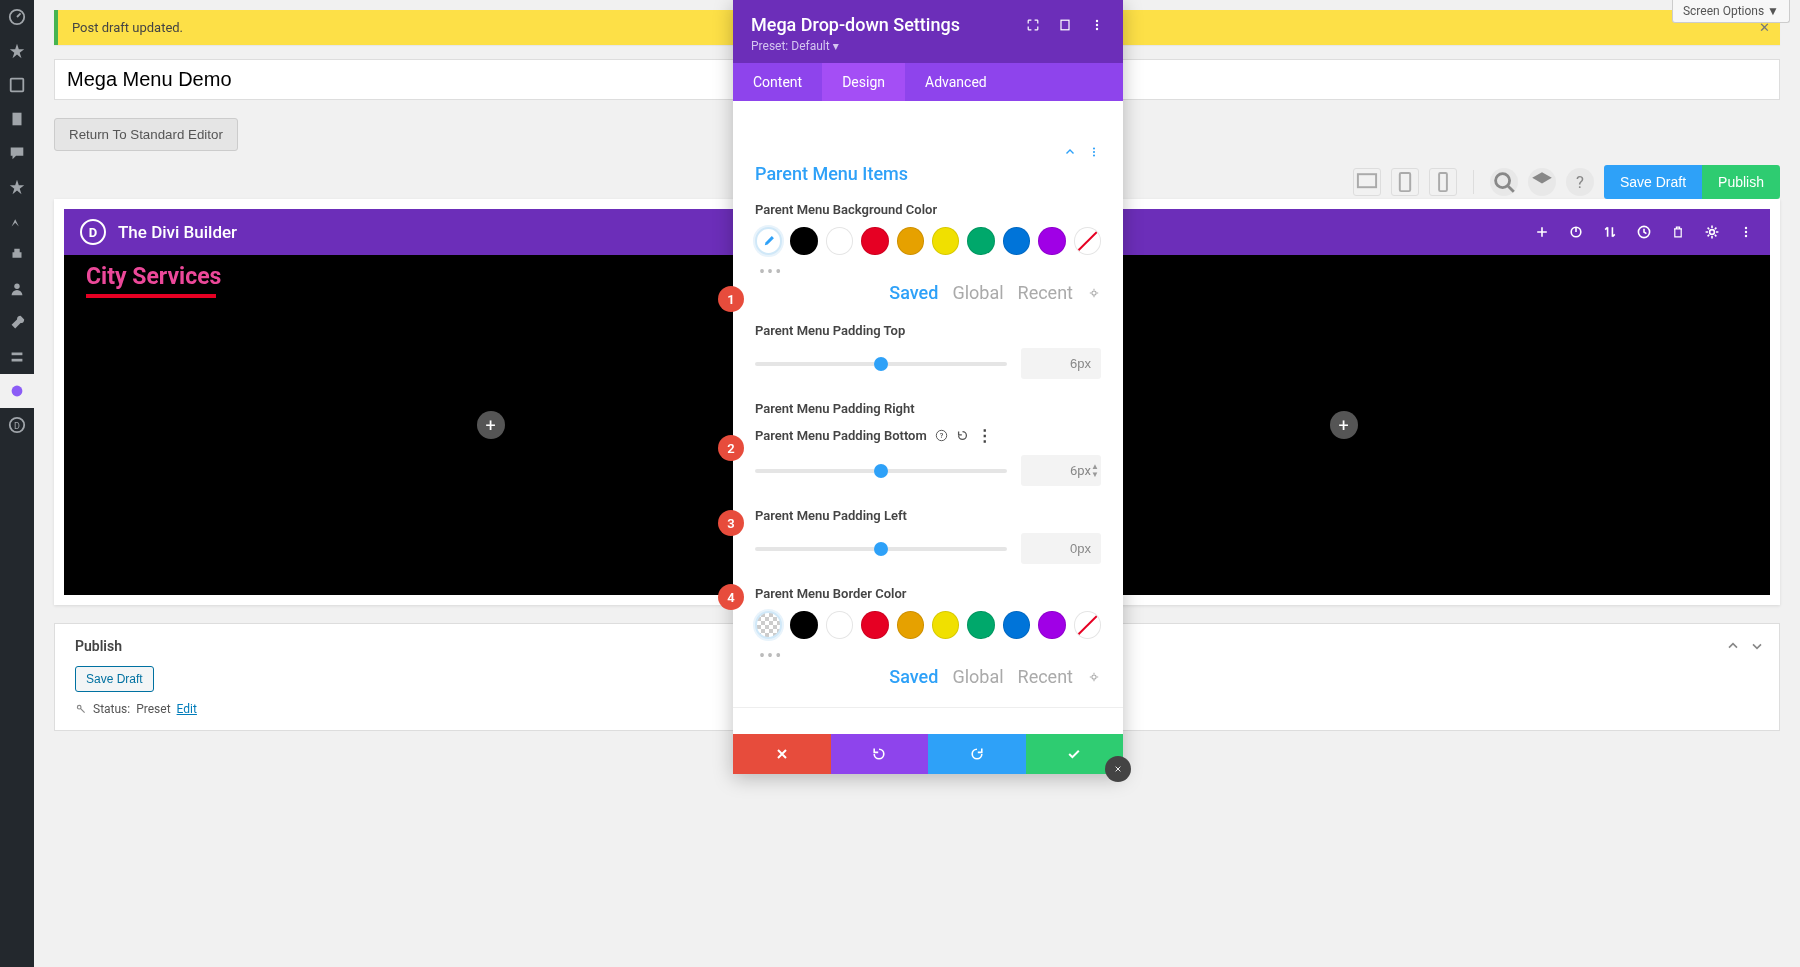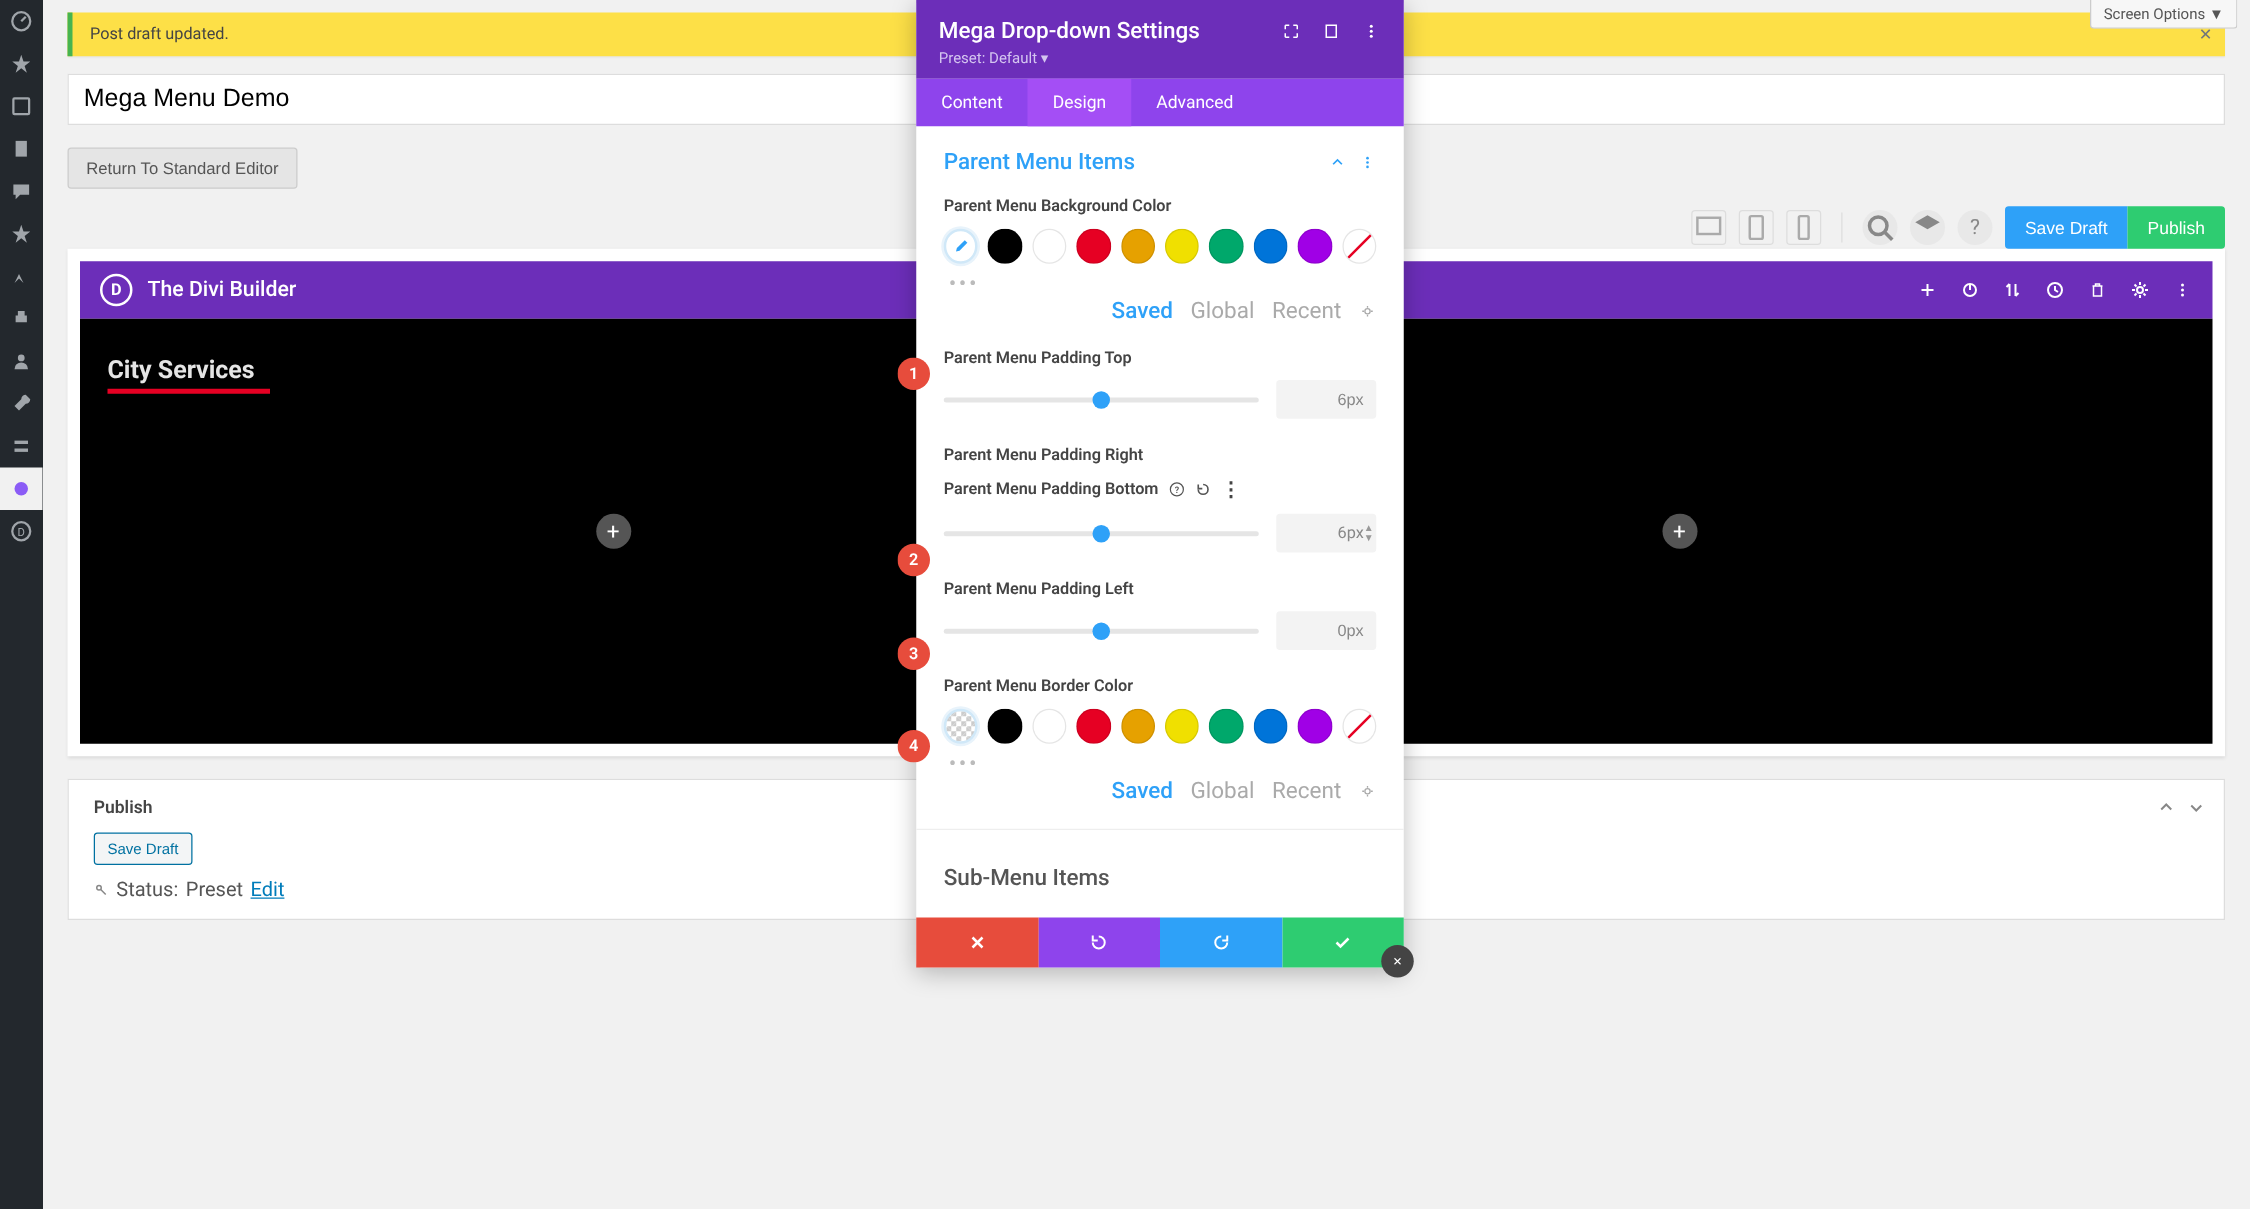--- a/index.html
+++ b/index.html
@@ -37,52 +37,52 @@
 .builder-wrap { background: #fff; padding: 10px; box-shadow: 0 1px 3px rgba(0,0,0,0.1); }
 .divi-header { background: #6c2eb9; color: #fff; display: flex; align-items: center; justify-content: space-between; padding: 10px 16px; }
 .divi-header .left { display: flex; align-items: center; gap: 12px; }
 .divi-logo { width: 26px; height: 26px; border: 2px solid #fff; border-radius: 50%; display: flex; align-items: center; justify-content: center; font-weight: bold; }
 .divi-title { font-size: 17px; font-weight: 500; }
 .divi-header .right { display: flex; gap: 18px; align-items: center; }
 .divi-header .right svg { width: 16px; height: 16px; fill: #fff; cursor: pointer; }
 
 .canvas { background: #000; color: #fff; min-height: 340px; position: relative; display: flex; }
 .canvas-half { flex: 1; position: relative; }
-.city-text { color: #e5e5e5; font-size: 20px; font-weight: 700; padding: 28px 22px 4px; }
+.city-text { color: #ec4899; font-size: 23px; font-weight: 700; padding: 8px 22px 4px; }
 .city-underline { width: 130px; height: 4px; background: #e60023; margin-left: 22px; }
 .add-circle { position: absolute; top: 50%; left: 50%; transform: translate(-50%,-50%); width: 28px; height: 28px; background: #555; color: #fff; border-radius: 50%; display: flex; align-items: center; justify-content: center; font-size: 18px; cursor: pointer; }
 
 .annotate { position: absolute; width: 26px; height: 26px; background: #e74c3c; color: #fff; border-radius: 50%; display: flex; align-items: center; justify-content: center; font-size: 13px; font-weight: 600; z-index: 100; }
 
 .publish-box { background: #fff; border: 1px solid #ddd; margin-top: 18px; padding: 14px 20px; position: relative; }
 .publish-box h3 { font-size: 14px; font-weight: 600; margin-bottom: 12px; }
 .pb-actions { display: flex; gap: 8px; position: absolute; right: 14px; top: 14px; }
 .pb-actions svg { width: 16px; height: 16px; fill: #888; cursor: pointer; }
 .sd-btn { border: 1px solid #0071a1; color: #0071a1; background: #f3f5f6; padding: 5px 10px; border-radius: 3px; cursor: pointer; font-size: 12px; }
-.status-row { margin-top: 10px; font-size: 16px; color: #555; display: flex; align-items: center; gap: 6px; }
+.status-row { margin-top: 10px; font-size: 12px; color: #555; display: flex; align-items: center; gap: 6px; }
 .status-row a { color: #007cba; }
 
 
 .settings-panel { position: fixed; top: 0; left: 733px; width: 390px; height: 774px; background: #fff; box-shadow: 0 4px 20px rgba(0,0,0,0.25); z-index: 50; display: flex; flex-direction: column; border-radius: 4px; overflow: visible; }
 .sp-header { background: #6c2eb9; color: #fff; padding: 14px 18px 10px; }
 .sp-title-row { display: flex; justify-content: space-between; align-items: center; }
 .sp-title { font-size: 18px; font-weight: 500; }
 .sp-header-icons { display: flex; gap: 16px; }
 .sp-header-icons svg { width: 16px; height: 16px; fill: #fff; cursor: pointer; }
 .sp-preset { font-size: 12px; color: #d4c5f0; margin-top: 4px; cursor: pointer; }
 .sp-tabs { background: #8e44ec; display: flex; }
 .sp-tab { flex: 0 0 auto; padding: 11px 20px; color: #fff; font-size: 14px; cursor: pointer; }
 .sp-tab.active { background: #a44ef5; }
 
 .sp-body { flex: 1; overflow-y: auto; padding: 18px 22px 8px; position: relative; }
 .sp-body::-webkit-scrollbar { width: 6px; }
 .sp-body::-webkit-scrollbar-thumb { background: #bbb; border-radius: 3px; }
 
 .section-row { display: flex; justify-content: space-between; align-items: center; margin-bottom: 18px; }
-.section-title { color: #2ea1f8; font-size: 18px; font-weight: 500; }
+.section-title { color: #2ea1f8; font-size: 18px; font-weight: 500; margin-top: 44px; }
 .section-title.closed { color: #555; }
 .section-icons { display: flex; gap: 10px; color: #2ea1f8; align-items: center; }
 .section-icons svg { width: 14px; height: 14px; fill: currentColor; cursor: pointer; }
 
 .field-label { font-size: 13px; font-weight: 600; color: #444; margin-bottom: 10px; display: flex; align-items: center; gap: 8px; }
 .field-label svg { width: 13px; height: 13px; fill: #555; cursor: pointer; }
 .field-label .dots-v { font-size: 16px; cursor: pointer; }
 
 .swatches { display: flex; gap: 8px; margin-bottom: 6px; }
 .swatch { width: 28px; height: 28px; border-radius: 50%; cursor: pointer; border: 1px solid rgba(0,0,0,0.1); }

